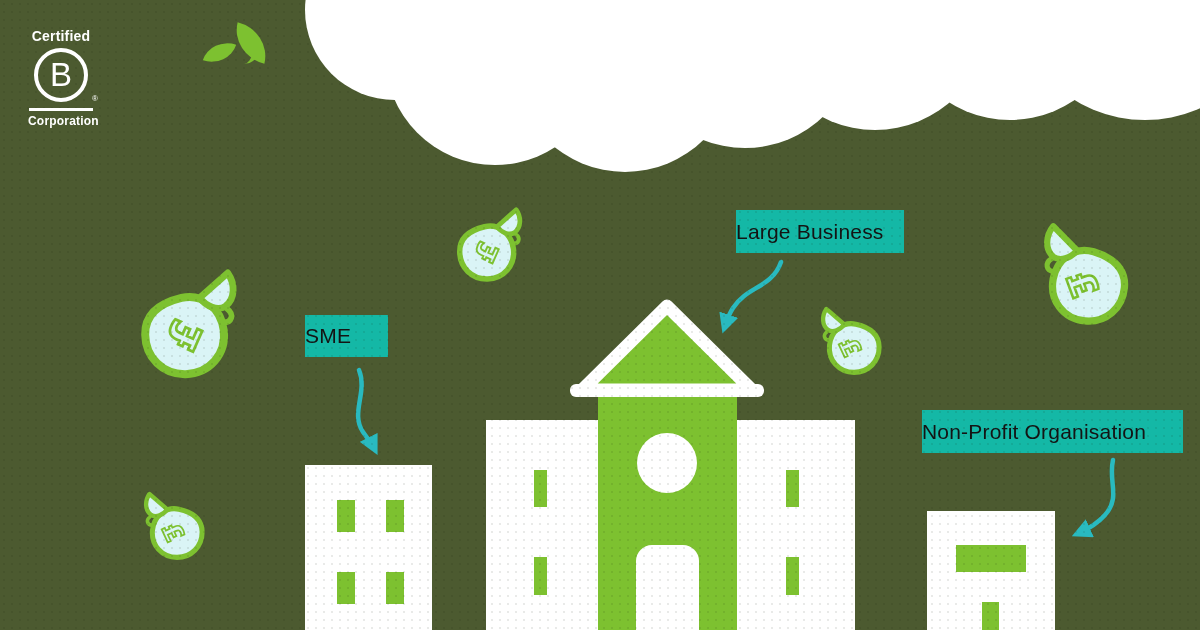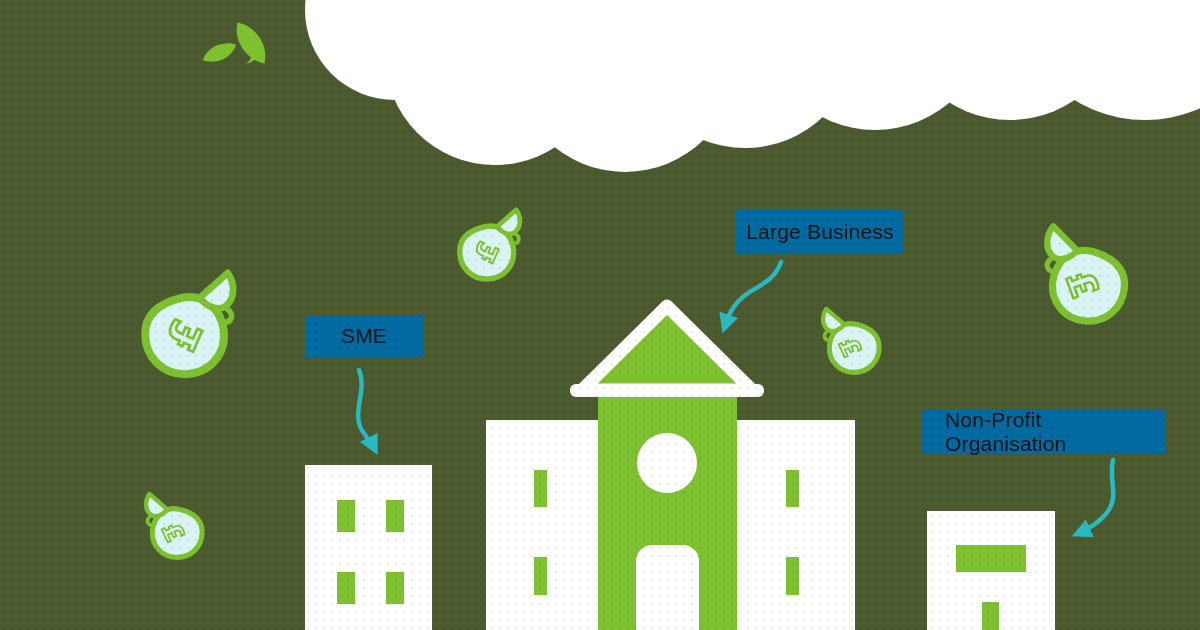--- a/index.html
+++ b/index.html
@@ -31,27 +31,27 @@
   .beech{position:absolute; left:100px; top:44px; z-index:31;
     font-family:"DejaVu Sans", sans-serif; font-weight:bold;
     font-size:76px; line-height:1; letter-spacing:-6px; color:#7dc130;}
   .leaf{position:absolute; background:#7dc130; z-index:32;}
   .leaf-r{left:233px; top:26px; width:36px; height:34px; border-radius:0 100% 0 100%; transform:rotate(14deg);}
   .leaf-l{left:206px; top:40px; width:27px; height:25px; border-radius:100% 0 100% 0; transform:rotate(18deg);}
   .leaf-stem{left:240px; top:48px; width:12px; height:16px; background:transparent;
     border-right:5px solid #7dc130; border-radius:0 0 12px 0; transform:rotate(6deg);}
   
   .tag{
-    position:absolute; z-index:22; background:#0369a1; color:#141414;
-    display:flex; align-items:center; justify-content:center;
+    position:absolute; z-index:22; background:#14b8a6; color:#141414;
+    display:flex; align-items:center; justify-content:flex-start;
     font-size:21px; font-weight:500; letter-spacing:.2px;
   }
-  .tag-sme{left:305px; top:315px; width:118px; height:42px;}
+  .tag-sme{left:305px; top:315px; width:83px; height:42px;}
   .tag-lb {left:736px; top:210px; width:168px; height:43px;}
-  .tag-np {left:922px; top:410px; width:221px; height:43px;padding-left:23px;}
+  .tag-np {left:922px; top:410px; width:261px; height:43px;}
   
   .arrows{position:absolute; inset:0; z-index:20; pointer-events:none;}
   .arrow-path{fill:none; stroke:#29bac0; stroke-width:4.5; stroke-linecap:round;}
   
   .bldg{position:absolute; background:#fff; z-index:10;}
   .win{position:absolute; background:#7dc130;}
   .sme-bldg{left:305px; top:465px; width:127px; height:165px;}
   .sme-bldg .w1{left:32px; top:35px;  width:18px; height:32px;}
   .sme-bldg .w2{left:81px; top:35px;  width:18px; height:32px;}
   .sme-bldg .w3{left:32px; top:107px; width:18px; height:32px;}
@@ -88,20 +88,29 @@
       <circle cx="495" cy="55" r="110"></circle>
       <circle cx="625" cy="60" r="112"></circle>
       <circle cx="745" cy="35" r="113"></circle>
       <circle cx="875" cy="15" r="115"></circle>
       <circle cx="1010" cy="5" r="115"></circle>
       <circle cx="1145" cy="-15" r="135"></circle>
       <rect x="400" y="-80" width="760" height="80"></rect>
     </g>
   </svg>
 
+  <div class="bcorp">
+    <div class="bc-certified">Certified</div>
+    <div class="bc-circle">
+      <span class="bc-b">B</span>
+    </div>
+    <div class="bc-reg">®</div>
+    <div class="bc-line"></div>
+    <div class="bc-corp">Corporation</div>
+  </div>
 
   <span class="leaf leaf-stem"></span>
   <span class="leaf leaf-l"></span>
   <span class="leaf leaf-r"></span>
 
   <div class="tag tag-sme">
     <span>SME</span>
   </div>
   <div class="tag tag-lb">
     <span>Large Business</span>

